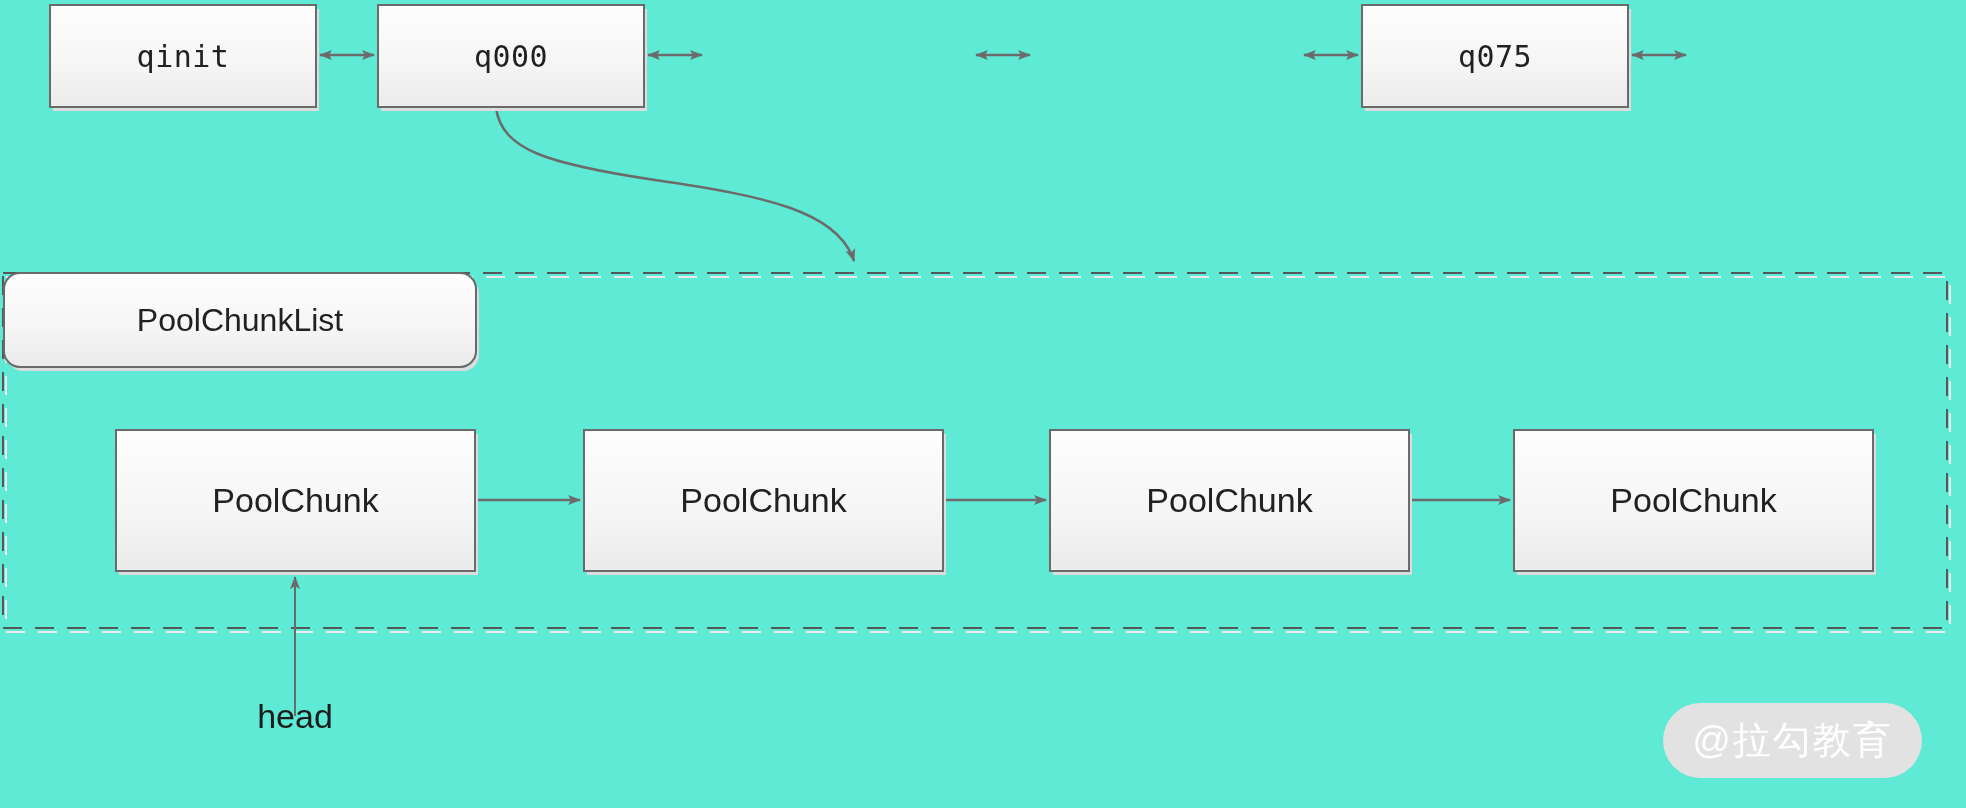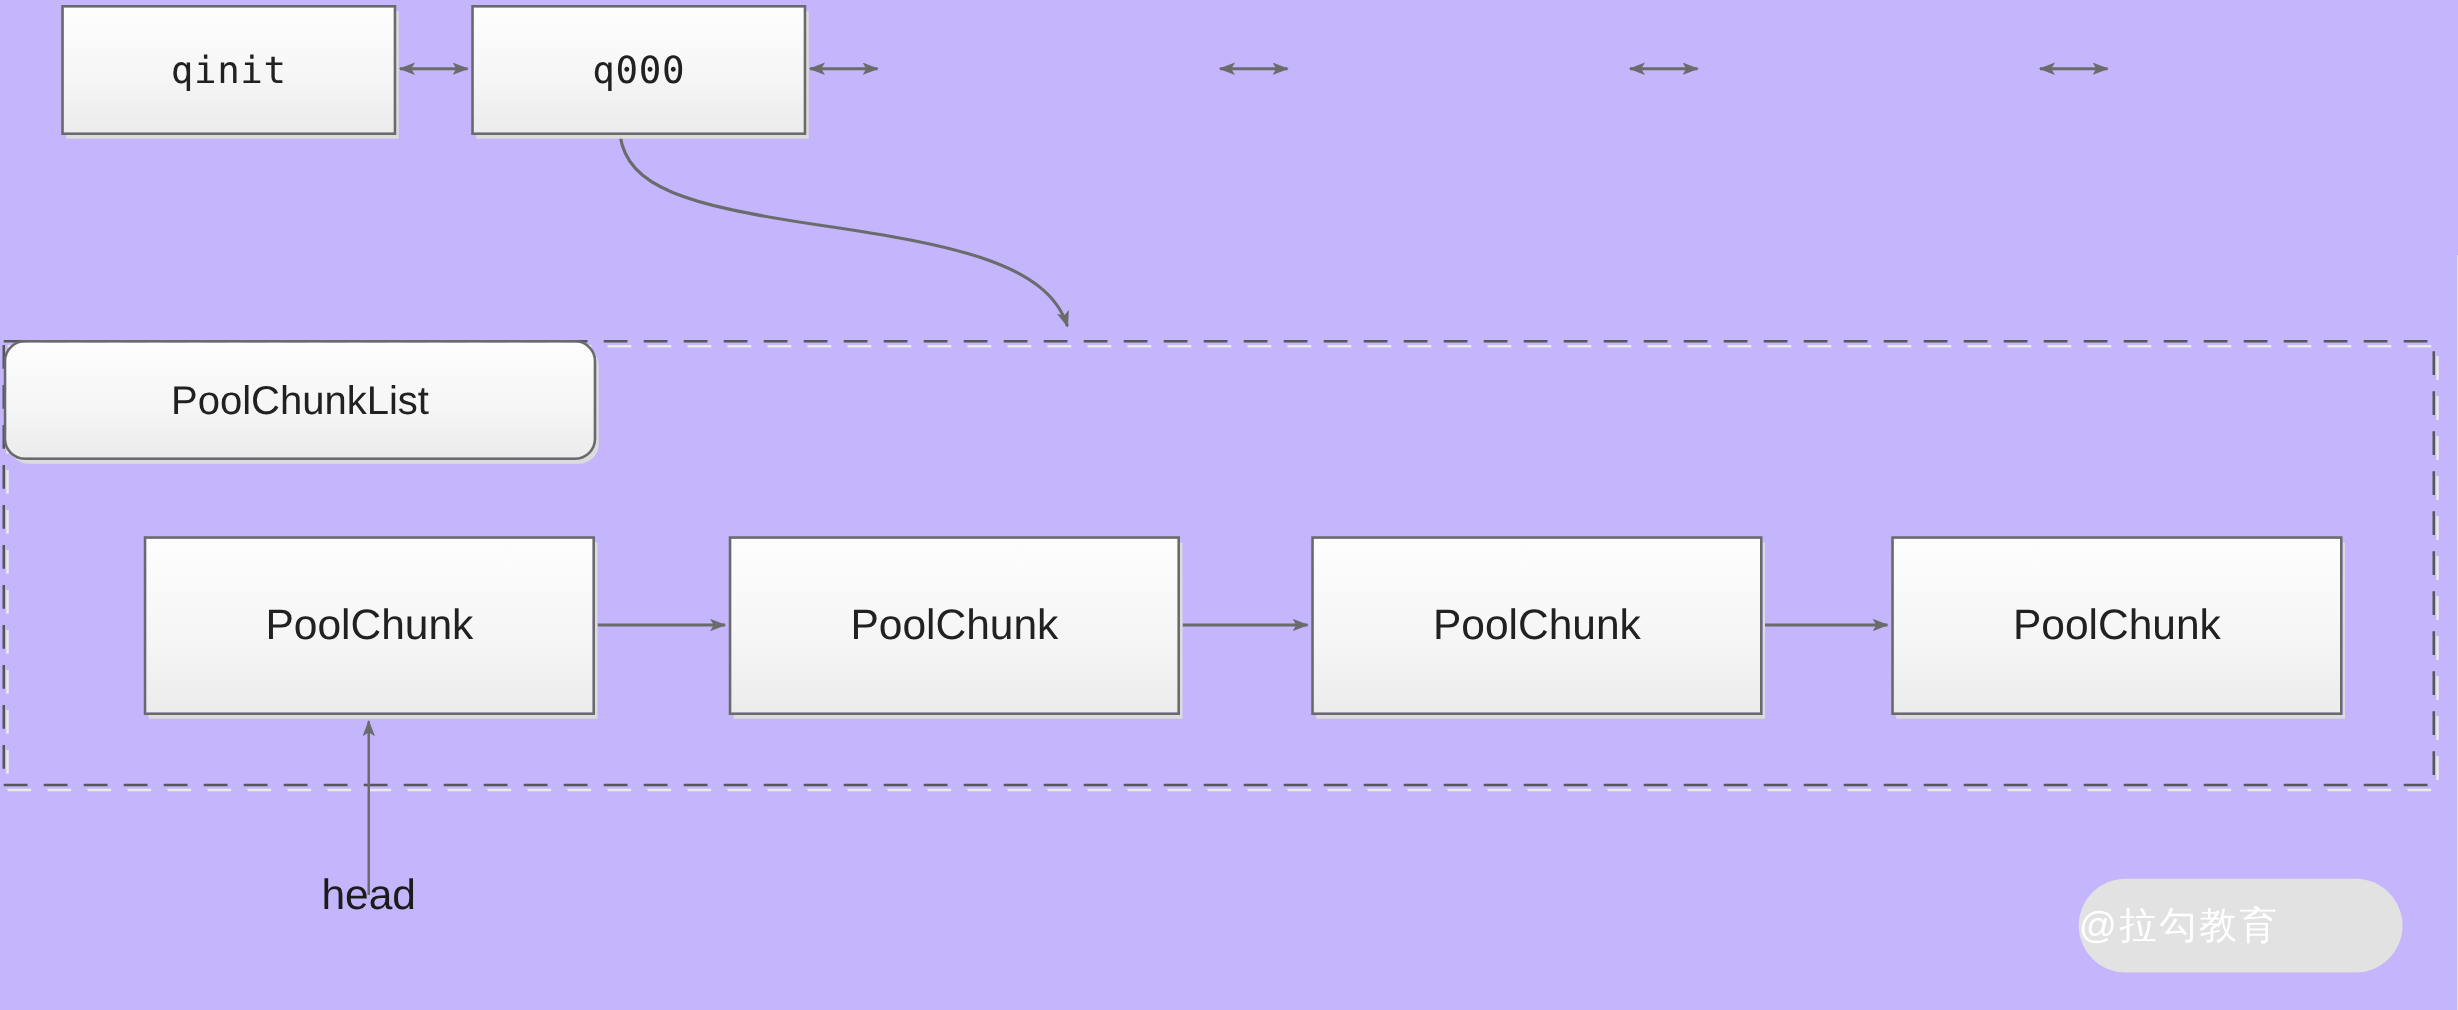--- a/index.html
+++ b/index.html
@@ -1,20 +1,20 @@
 <!DOCTYPE html>
 <html><head>
 <meta charset="utf-8">
 <style>
   html, body { margin: 0; padding: 0; background: #ffffff; }
   .canvas {
     position: relative;
     width: 1966px;
     height: 808px;
-    background: #c4b5fd;
+    background: #5eead4;
     font-family: "Liberation Sans", sans-serif;
     overflow: hidden;
     text-decoration: underline;
   }
   .wire-layer {
     position: absolute;
     left: 0; top: 0;
     width: 1966px; height: 808px;
     pointer-events: none;
   }
@@ -51,22 +51,23 @@
     font-size: 34px;
     color: #1c1c1c;
   }
   .watermark {
     position: absolute;
     left: 1663px; top: 703px; width: 259px; height: 75px;
     background: #e2e2e2;
     border-radius: 38px;
     display: flex;
     align-items: center;
+    justify-content: center;
     color: #ffffff;
-    font-size: 30px;
+    font-size: 38px;
     letter-spacing: 2px;
   }
 </style>
 </head>
 <body>
 
 <div class="canvas">
 
   <svg class="wire-layer" viewBox="0 0 1966 808" xmlns="http://www.w3.org/2000/svg">
     <defs>
@@ -101,20 +102,23 @@
 
     <line x1="295" y1="716" x2="295" y2="577" stroke="#6b6b6b" stroke-width="2" marker-end="url(#arrowEnd)"></line>
   </svg>
 
   <div class="node queue-node" style="left:49px">
     <span>qinit</span>
   </div>
   <div class="node queue-node" style="left:377px">
     <span>q000</span>
   </div>
+  <div class="node queue-node" style="left:1361px">
+    <span>q075</span>
+  </div>
 
   <div class="node chunklist-node">
     <span>PoolChunkList</span>
   </div>
 
   <div class="node chunk-node" style="left:115px">
     <span>PoolChunk</span>
   </div>
   <div class="node chunk-node" style="left:583px">
     <span>PoolChunk</span>

